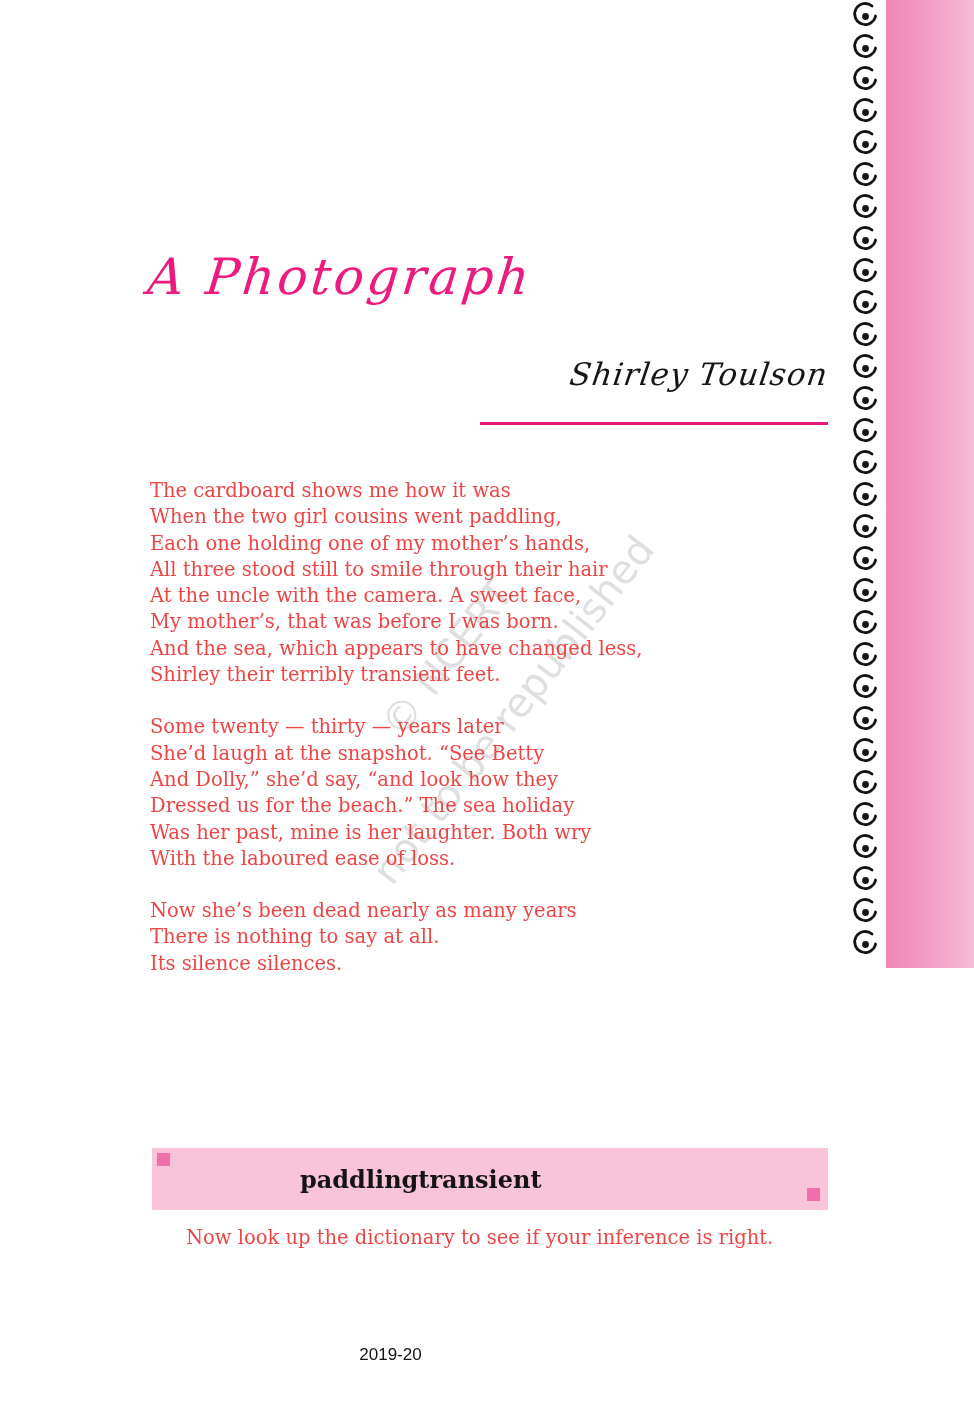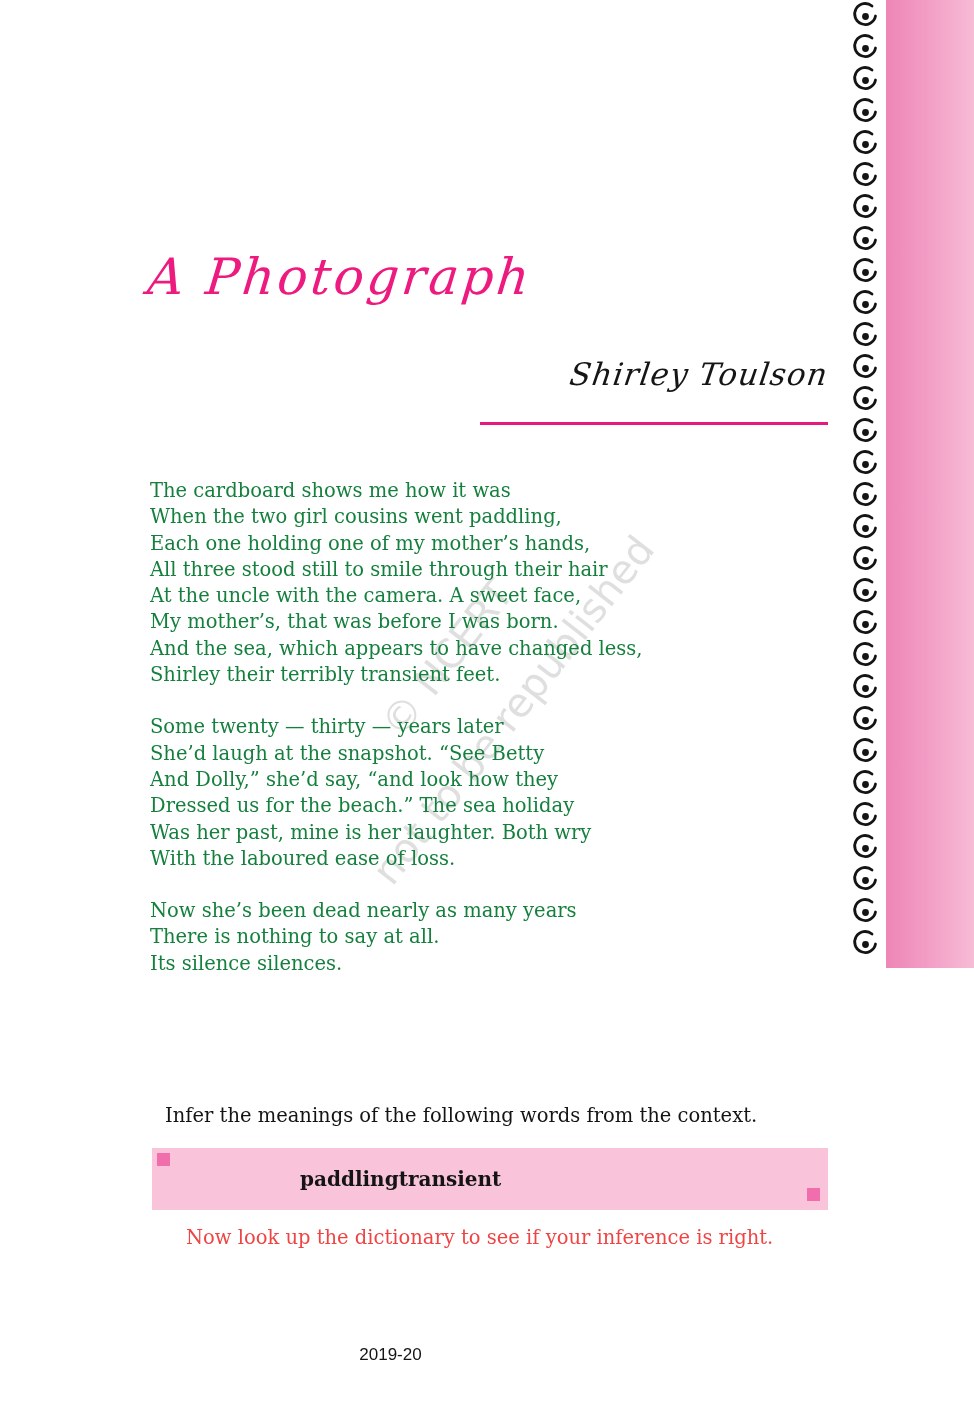--- a/index.html
+++ b/index.html
@@ -55,35 +55,35 @@
     transform:rotate(-52deg);
     color:rgba(110,110,110,0.22);
     font-family:"DejaVu Sans", sans-serif;
     font-size:40px;line-height:84px;text-align:center;
     pointer-events:none;white-space:nowrap;
   }
 
   
   .poem{
     position:absolute;left:150px;top:478px;
-    font-size:19.5px;line-height:26.3px;color:#15803d;
+    font-size:19.5px;line-height:26.3px;color:#ef4444;
   }
   .stanza{margin:0 0 26px 0;}
 
   
   .instruction{
     position:absolute;left:165px;top:1104px;margin:0;
     font-size:19.5px;color:#141414;
   }
   .word-box{
     position:absolute;left:152px;top:1148px;width:676px;height:62px;
     background:#f9c3d9;
     display:flex;align-items:center;
   }
-  .word{font-weight:bold;font-size:20px;color:#141414;}
+  .word{font-weight:bold;font-size:24px;color:#141414;}
   .w1{margin-left:148px;}
   .w2{}
   .sq{position:absolute;width:13px;height:13px;background:#f06eab;}
   .sq-tl{left:5px;top:5px;}
   .sq-br{right:8px;bottom:9px;}
   .followup{
     position:absolute;left:186px;top:1226px;margin:0;
     font-size:19.5px;color:#ef4444;
   }
 
@@ -254,21 +254,20 @@
         <div class="line">Was her past, mine is her laughter. Both wry</div>
         <div class="line">With the laboured ease of loss.</div>
       </div>
       <div class="stanza">
         <div class="line">Now she’s been dead nearly as many years</div>
         <div class="line">There is nothing to say at all.</div>
         <div class="line">Its silence silences.</div>
       </div>
     </div>
 
-  <p class="instruction">Infer the meanings of the following words from the context.</p>
 
   <div class="word-box">
     <span class="sq sq-tl"></span>
     <span class="word w1">paddling</span>
     <span class="word w2">transient</span>
     <span class="sq sq-br"></span>
   </div>
 
   <p class="followup">Now look up the dictionary to see if your inference is right.</p>
 

